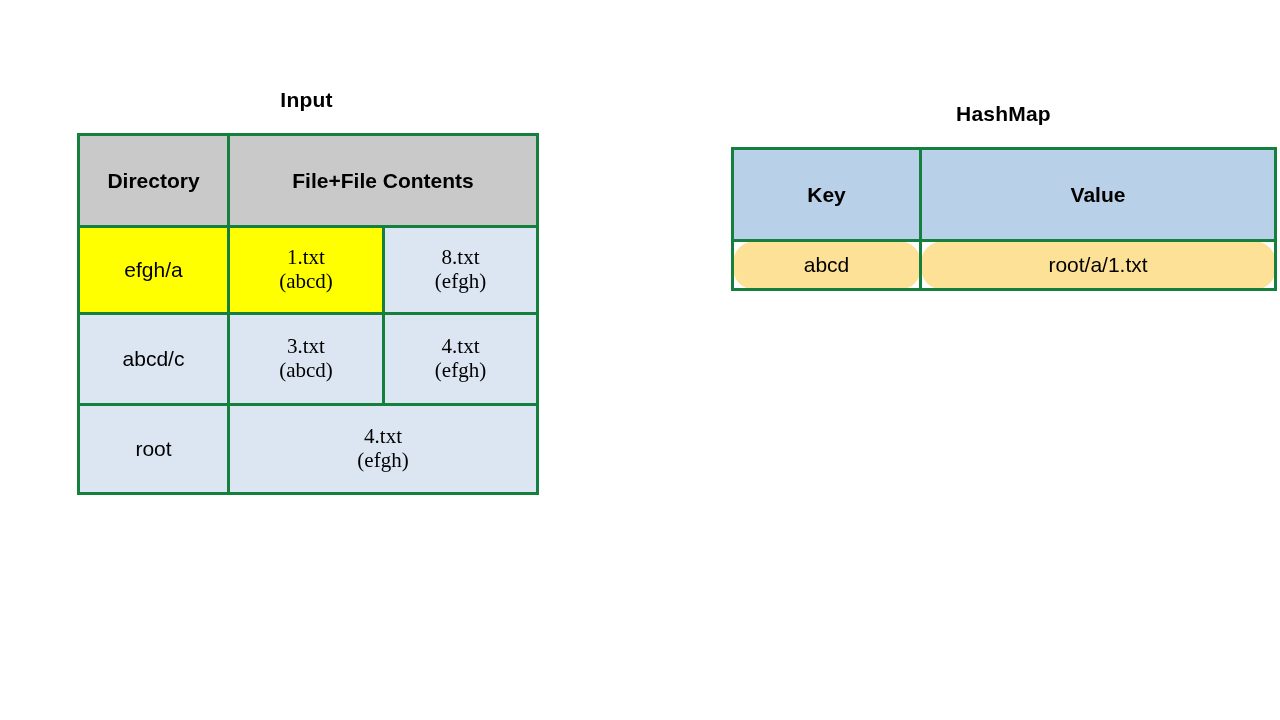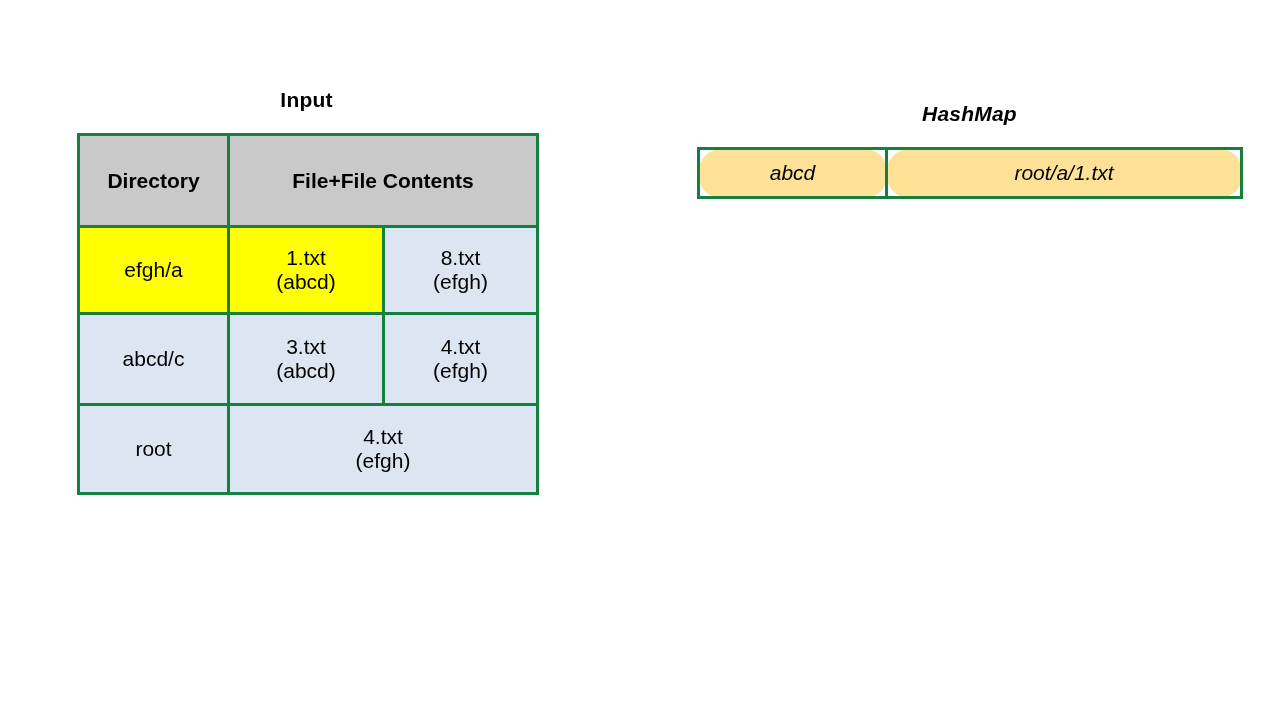--- a/index.html
+++ b/index.html
@@ -65,23 +65,22 @@
   #input-table .col-f1  { width: 155px; }
   #input-table .col-f2  { width: 154px; }
 
   #input-table tr.row-head td { height: 89px; background: #c9c9c9; }
   #input-table tr.row-1 td { height: 84px; }
   #input-table tr.row-2 td { height: 88px; }
   #input-table tr.row-3 td { height: 86px; }
 
   
   #hashmap-panel {
-    left: 697px;
+    left: 731px;
     top: 103px;
-    font-style: italic;
   }
   #hashmap-panel .panel-title {
     width: 545px;
     margin-bottom: 23px;
   }
   #hashmap-table {
     width: 545px;
   }
   #hashmap-table .col-key { width: 188px; }
   #hashmap-table .col-val { width: 355px; }
@@ -89,21 +88,21 @@
   #hashmap-table tr.row-head td { height: 89px; }
   #hashmap-table tr.row-1 td { height: 46px; border-radius: 22px; }
 
   
   .fill-gray   { background: #c9c9c9; }
   .fill-blue   { background: #dce6f2; }
   .fill-yellow { background: #ffff00; }
   .fill-hdrblue{ background: #b8d0e8; }
   .fill-tan    { background: #fce196; }
 
-  .cell-lines span { display: block; }
+  .cell-lines span { display: block; font-family: Liberation Serif, serif; }
 </style>
 </head>
 <body>
 
 <div class="panel" id="input-panel">
 
   <div class="panel-title">Input</div>
 
   <table class="grid" id="input-table">
     <colgroup>
@@ -155,19 +154,23 @@
 <div class="panel" id="hashmap-panel">
 
   <div class="panel-title">HashMap</div>
 
   <table class="grid" id="hashmap-table">
     <colgroup>
       <col class="col-key">
         <col class="col-val">
     </colgroup>
     <tbody>
+      <tr class="row-head">
+        <td class="hdr fill-hdrblue">Key</td>
+        <td class="hdr fill-hdrblue">Value</td>
+      </tr>
       <tr class="row-1">
         <td class="fill-tan">abcd</td>
         <td class="fill-tan">root/a/1.txt</td>
       </tr>
     </tbody>
   </table>
 </div>
 
 </body></html>

